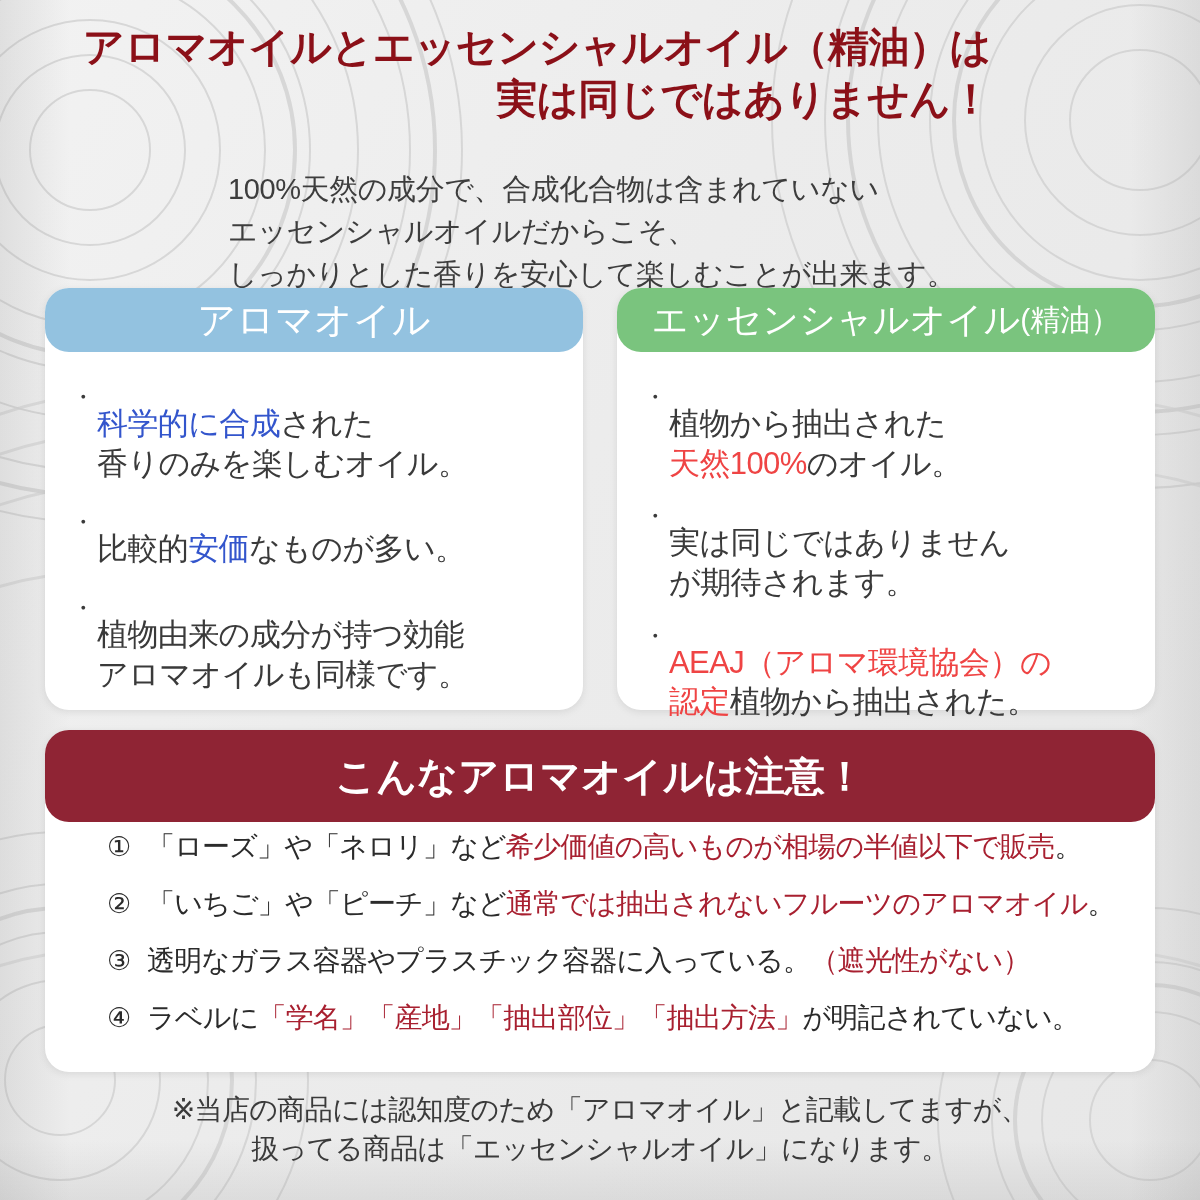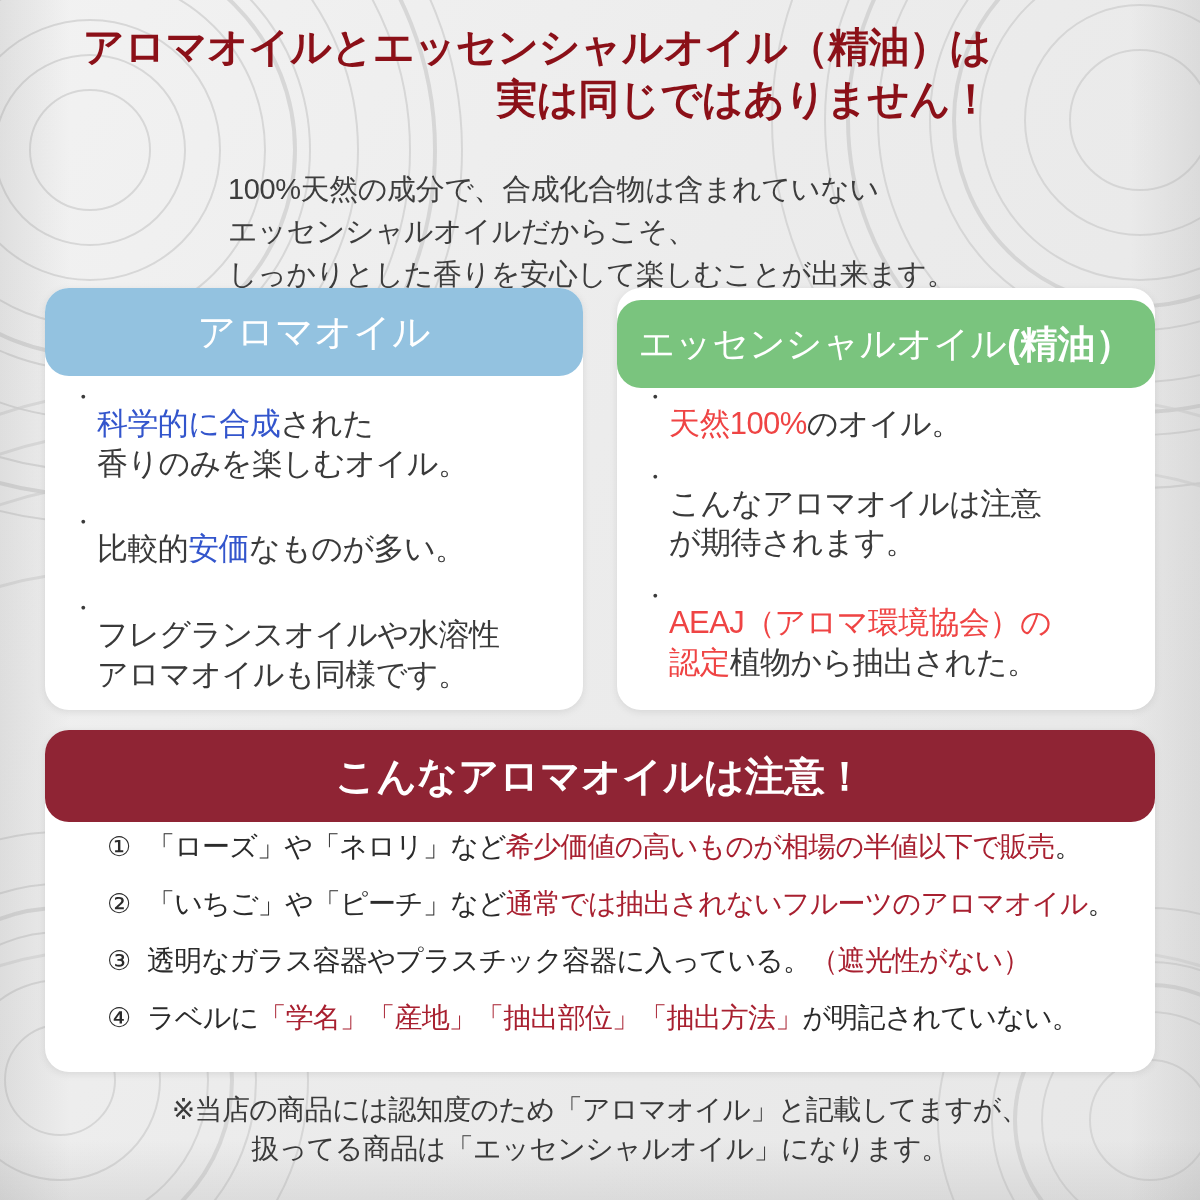--- a/index.html
+++ b/index.html
@@ -100,33 +100,33 @@
     top: 288px;
     width: 538px;
     height: 422px;
   }
 
   .card-header {
     position: absolute;
     left: 0;
     top: 0;
     width: 538px;
-    height: 88px;
+    height: 64px;
     border-radius: 24px;
     display: flex;
     align-items: center;
     justify-content: center;
     color: #ffffff;
     font-size: 38px;
     letter-spacing: 0px;
     box-sizing: border-box;
   }
   #header-aroma   { background: #93c2e0; }
-  #header-essential { background: #7ac47e; font-size: 36px; margin-top: 12px; }
-  .header-sub { font-size: 38px; font-weight: bold; }
+  #header-essential { background: #7ac47e; font-size: 36px; }
+  .header-sub { font-size: 30px; }
 
   .bullets {
     position: absolute;
     left: 0;
     top: 92px;
     width: 538px;
     padding: 0 12px 0 26px;
     box-sizing: border-box;
   }
   .bullet {
@@ -303,42 +303,43 @@
 香りのみを楽しむオイル。</span></span>
         </div>
 
         <div class="bullet">
           <span class="dot">・</span>
           <span class="btext"><span>比較的</span><span class="hl-blue">安価</span><span>なものが多い。</span></span>
         </div>
 
         <div class="bullet">
           <span class="dot">・</span>
-          <span class="btext">フレグランスオイルや水溶性
+          <span class="btext">植物由来の成分が持つ効能
 アロマオイルも同様です。</span>
         </div>
 
       </div>
     </div>
 
     <div class="card" id="card-essential">
       <div class="card-header" id="header-essential">
         <span>エッセンシャルオイル</span>
           <span class="header-sub">(精油）</span>
       </div>
       <div class="bullets">
 
         <div class="bullet">
           <span class="dot">・</span>
-          <span class="btext"><span class="hl-green">天然100%</span><span>のオイル。</span></span>
-        </div>
-
-        <div class="bullet">
-          <span class="dot">・</span>
-          <span class="btext">こんなアロマオイルは注意
+          <span class="btext"><span>植物から抽出された
+</span><span class="hl-green">天然100%</span><span>のオイル。</span></span>
+        </div>
+
+        <div class="bullet">
+          <span class="dot">・</span>
+          <span class="btext">実は同じではありません
 が期待されます。</span>
         </div>
 
         <div class="bullet">
           <span class="dot">・</span>
           <span class="btext"><span class="hl-green">AEAJ（アロマ環境協会）の
 認定</span><span>植物から抽出された。</span></span>
         </div>
 
       </div>

